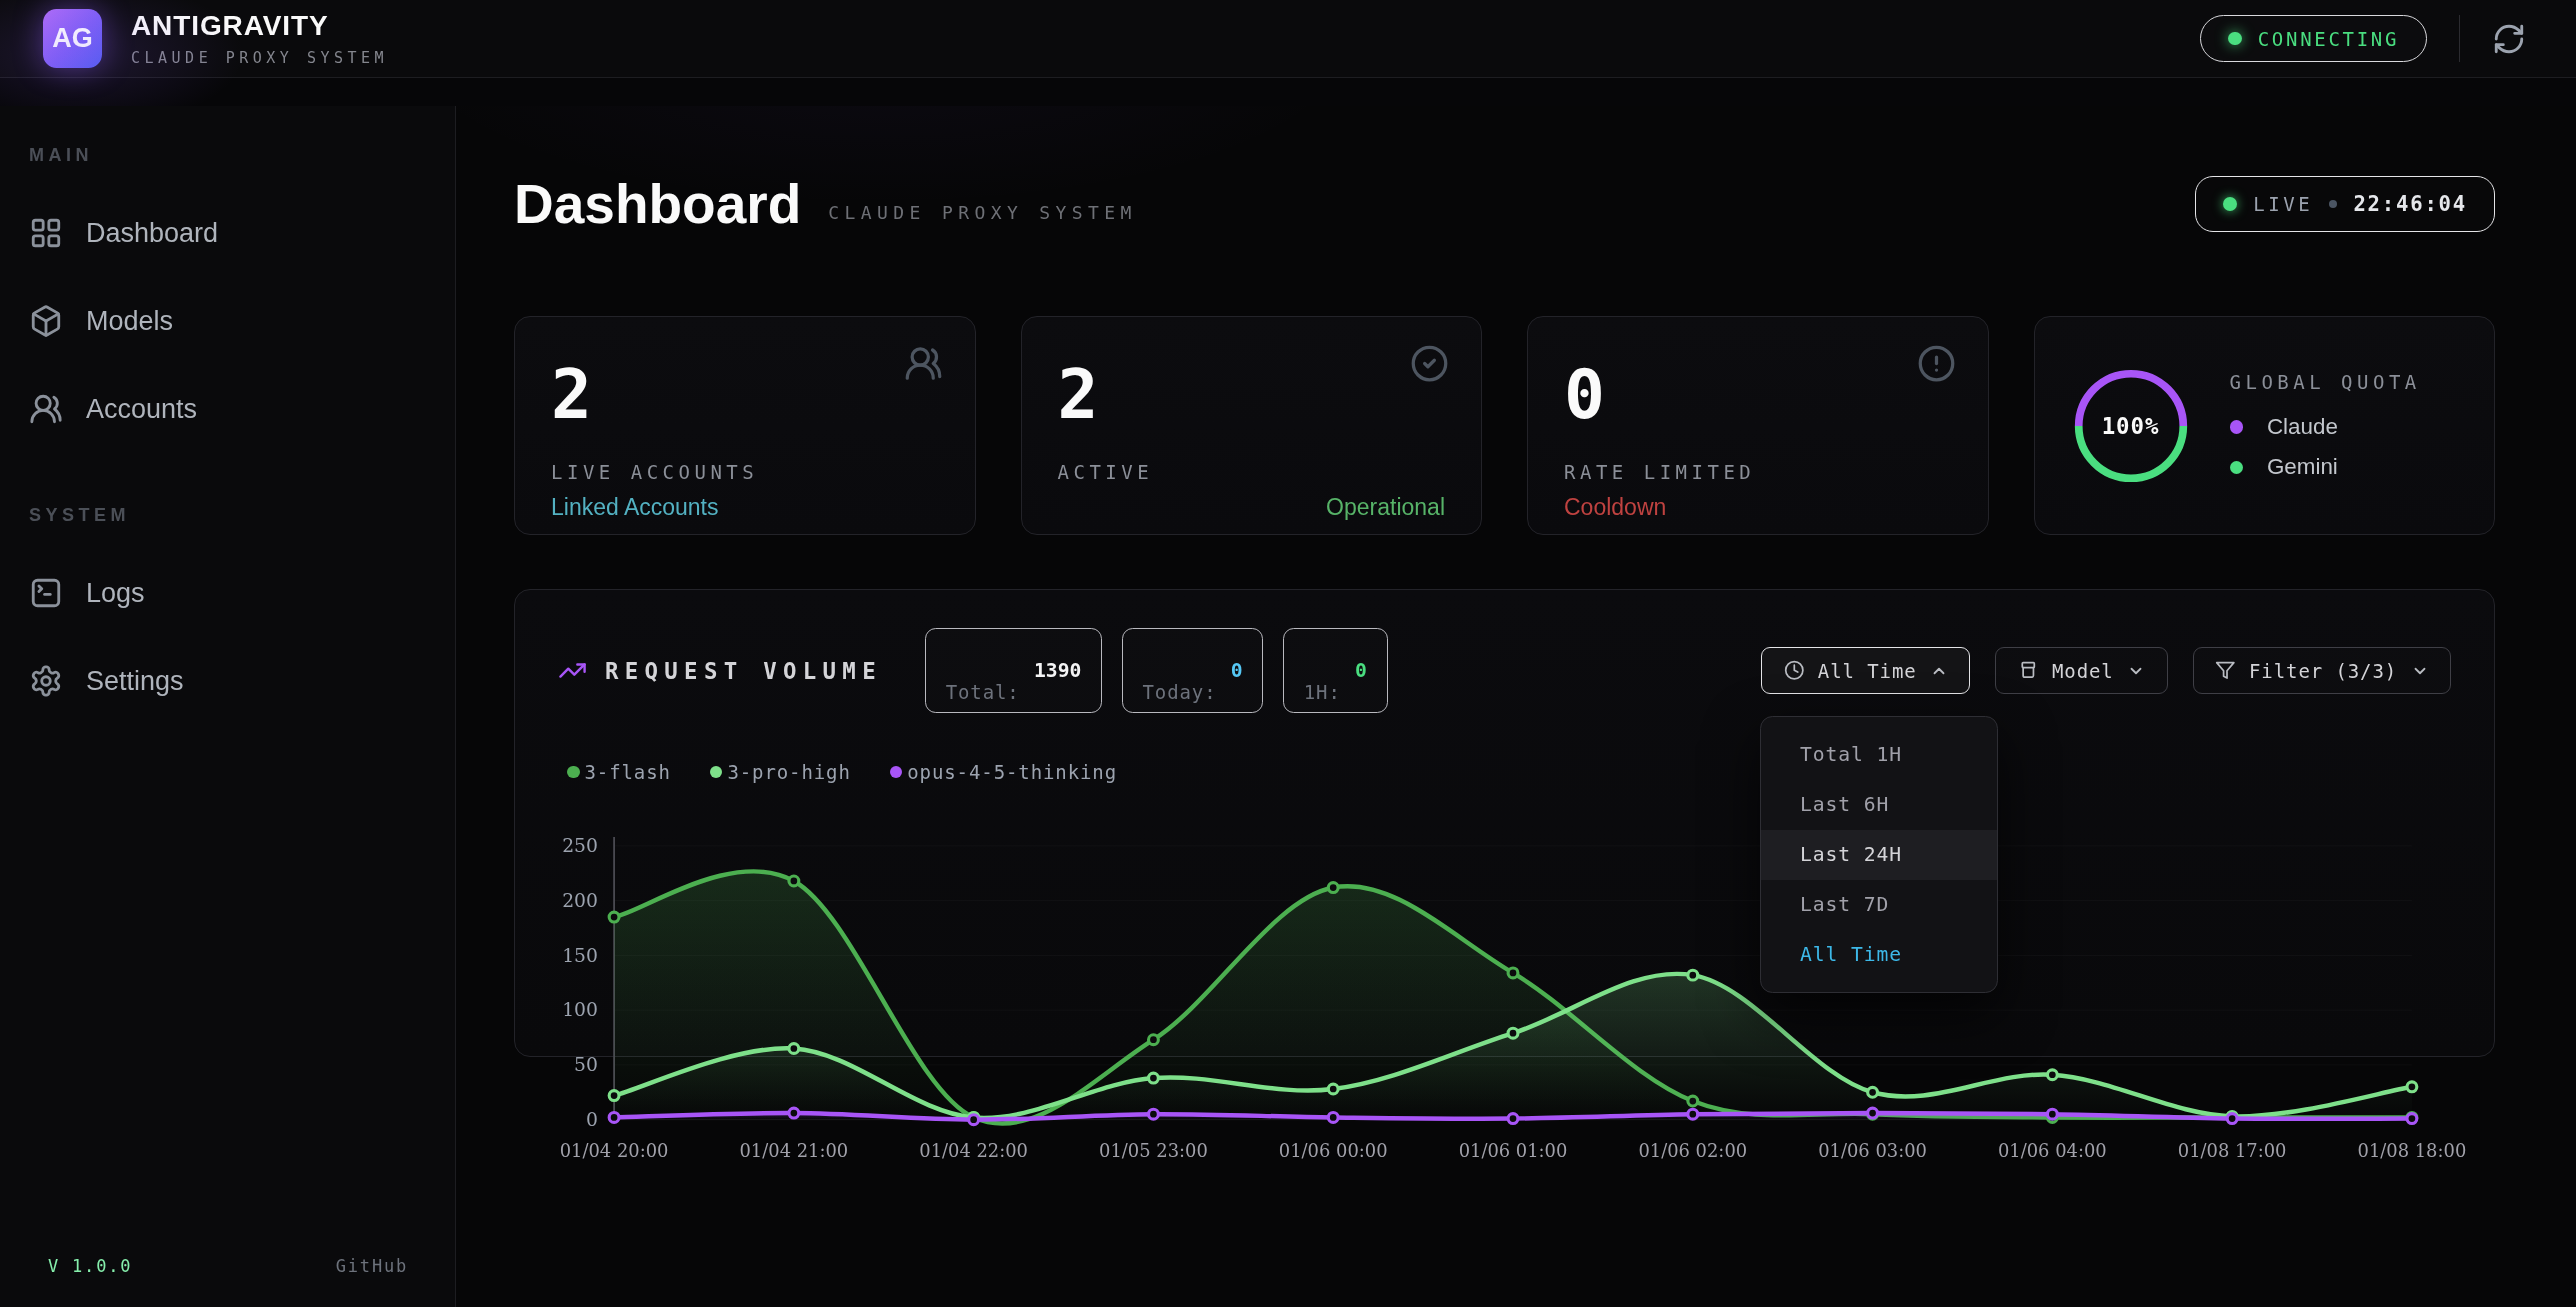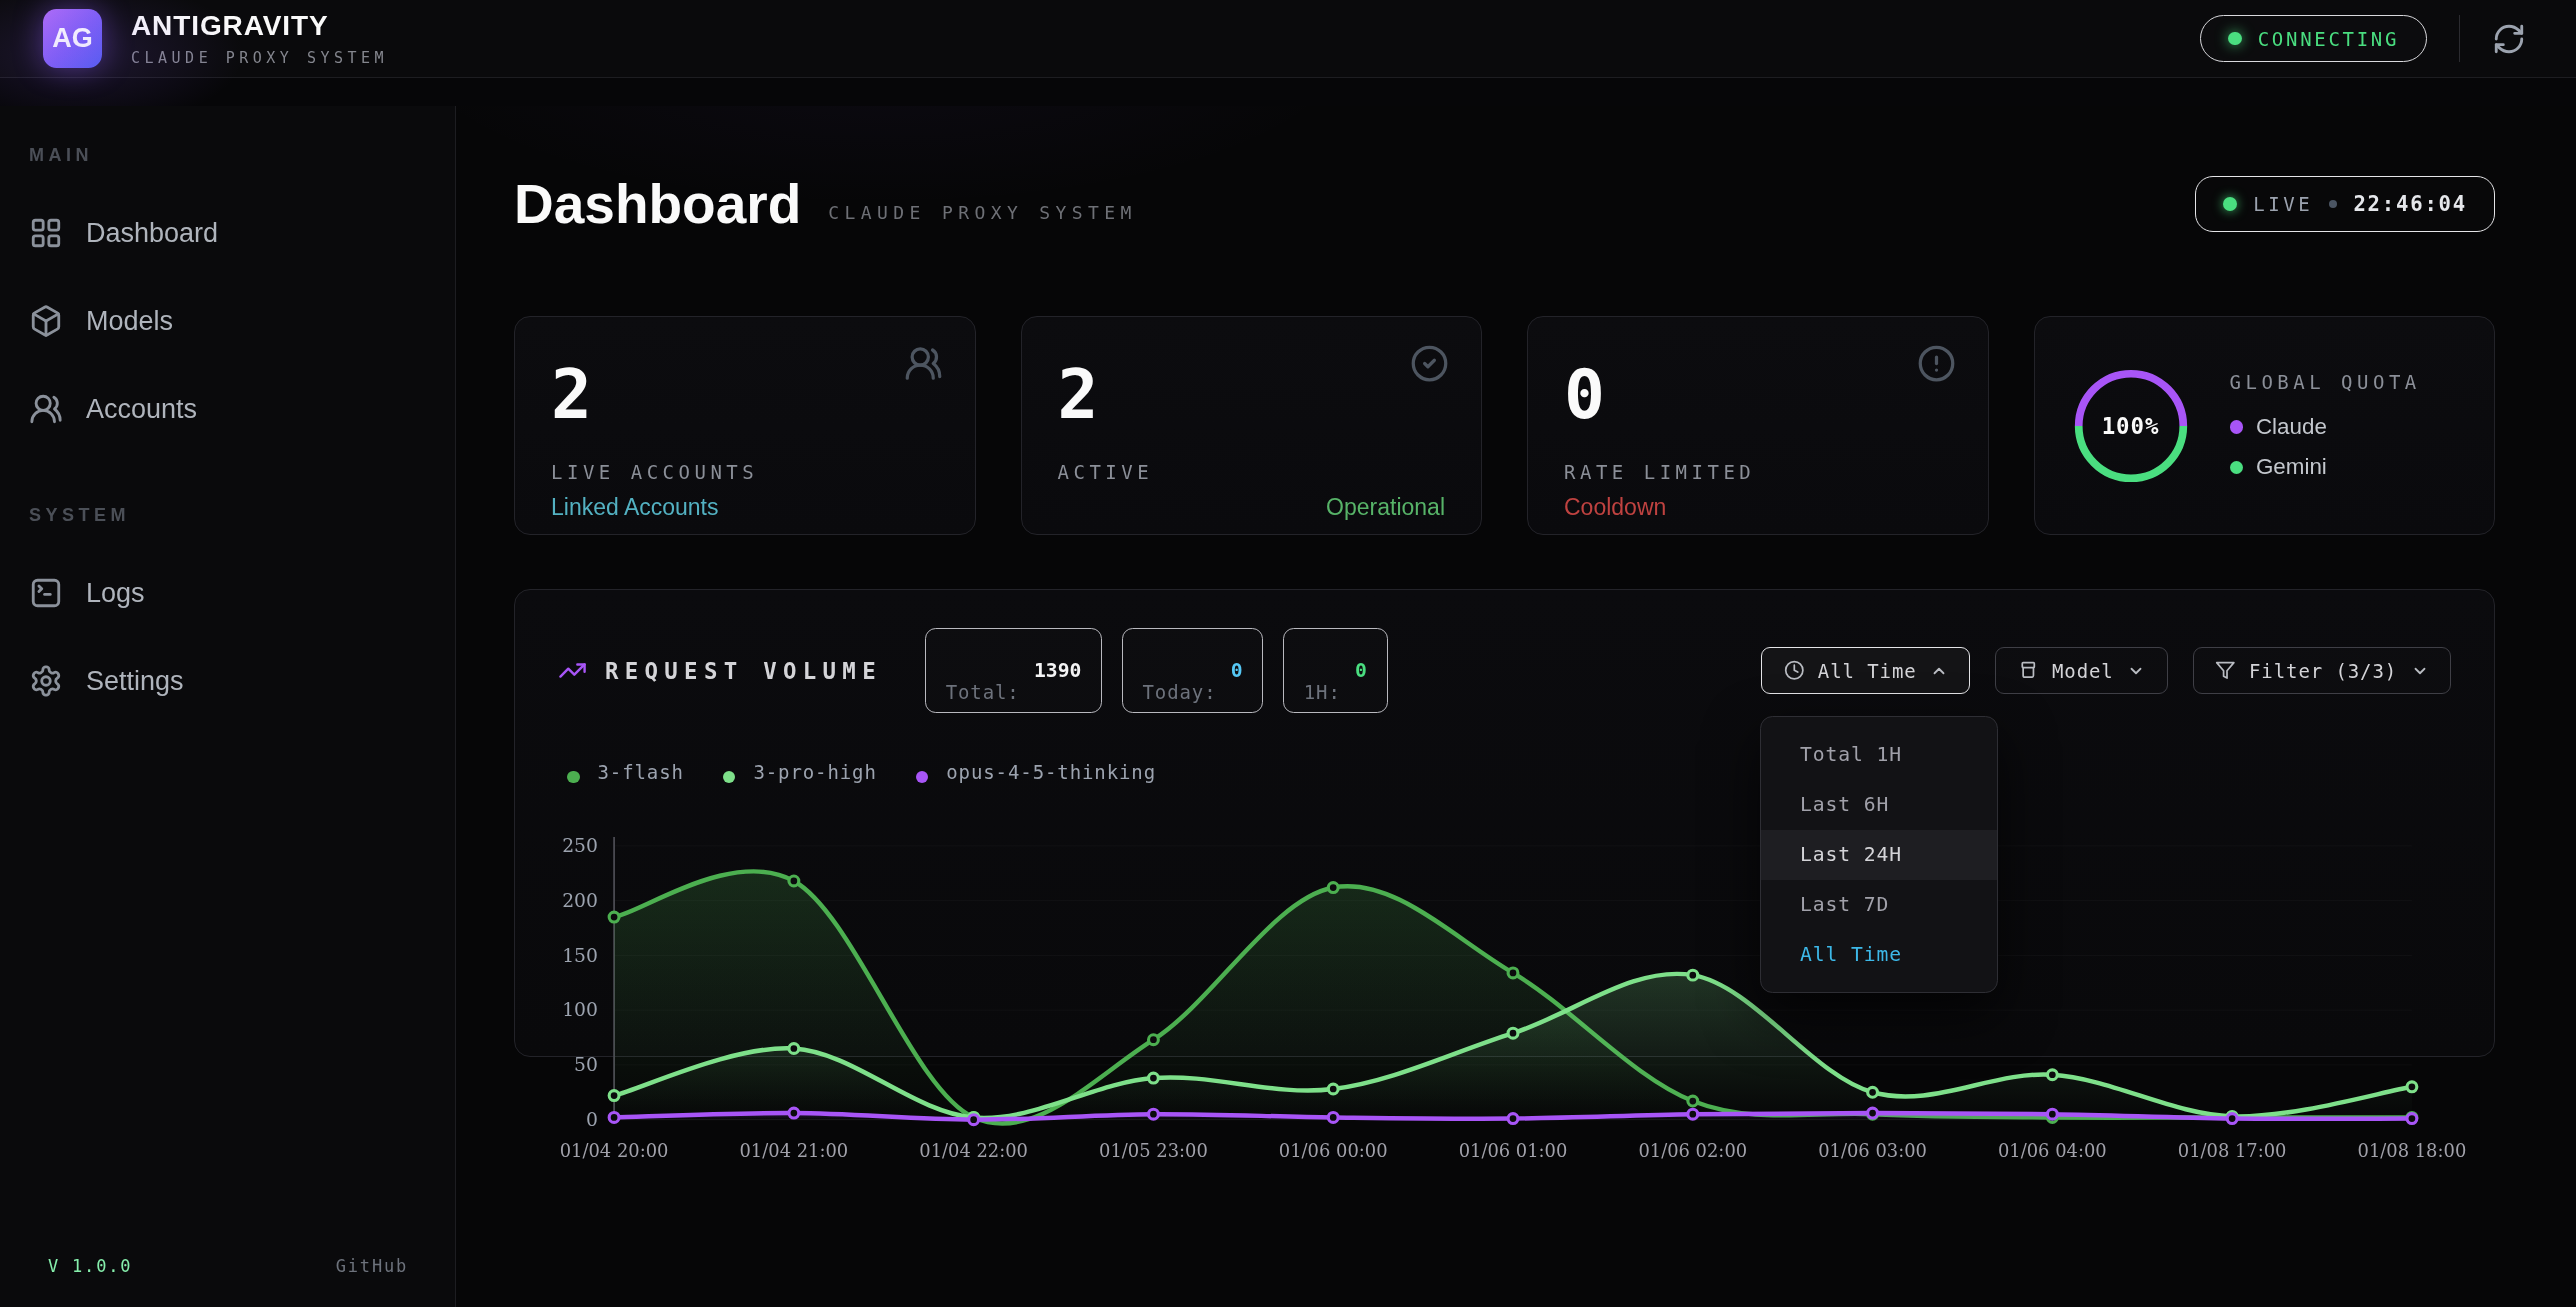--- a/index.html
+++ b/index.html
@@ -112,21 +112,21 @@
 
   .quota-card { display:flex; align-items:center; gap:39px; }
   .ring-wrap { position:relative; width:120px; height:120px; flex:0 0 auto; }
   .ring-wrap svg { width:120px; height:120px; }
   .ring-center {
     position:absolute; inset:0; display:flex; align-items:center; justify-content:center;
     font-size:22.4px; font-weight:700; color:#fafafa; letter-spacing:0.9px;
   }
   .quota-right { display:flex; flex-direction:column; gap:14.3px; }
   .quota-label { font-size:19px; color:#8b8f98; letter-spacing:4.5px; margin-bottom:7.2px; }
-  .quota-item { display:flex; align-items:center; gap:13px; font-size:22.4px; color:#c3c7cd; }
+  .quota-item { display:flex; align-items:center; gap:24px; font-size:22.4px; color:#c3c7cd; }
   .quota-dot { width:13.4px; height:13.4px; border-radius:50%; }
 
   
   .chart-card {
     margin-top:54px; height:468px; position:relative;
     background:linear-gradient(180deg,#0b0b0e,#09090b);
     border:0.9px solid #232329; border-radius:16px;
   }
   .chart-head { display:flex; align-items:center; padding:38px 43px 0 43px; }
   .chart-title-wrap { display:flex; align-items:center; gap:18px; }
@@ -148,21 +148,21 @@
     font-size:19px; color:#d4d4d8; letter-spacing:0.9px; cursor:pointer;
     background:rgba(255,255,255,0.01);
   }
   .ctl-btn.active { border-color:#e4e4e7; background:#141416; }
   .ctl-icon { width:20.6px; height:20.6px; color:#b9bcc2; }
   .ctl-icon svg { width:100%; height:100%; }
   .chev { width:18px; height:18px; color:#b9bcc2; }
   .chev svg { width:100%; height:100%; }
 
   .legend-row { display:flex; gap:39px; padding:48px 0 0 52px; align-items:center; }
-  .legend-item { display:flex; align-items:flex-end; gap:18px; }
+  .legend-item { display:flex; align-items:center; gap:5px; }
   .legend-dot { width:12.5px; height:12.5px; border-radius:50%; }
   .legend-text { font-size:19px; color:#9ca3af; letter-spacing:0.9px; }
 
   .plot-wrap { margin:36px 0 0 32px; }
   #rv-chart { width:1932px; height:358px; overflow:visible; }
   .ytick { font-family:"DejaVu Serif",serif; font-size:21px; fill:#9ca3af; }
   .xtick { font-family:"DejaVu Serif",serif; font-size:20px; fill:#a1a1aa; }
 
   
   .dropdown {

